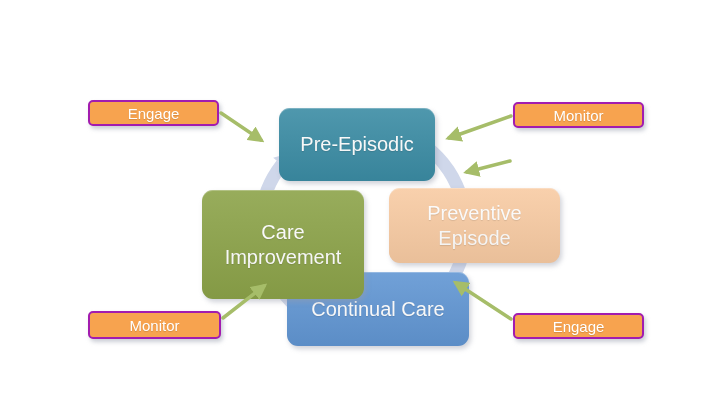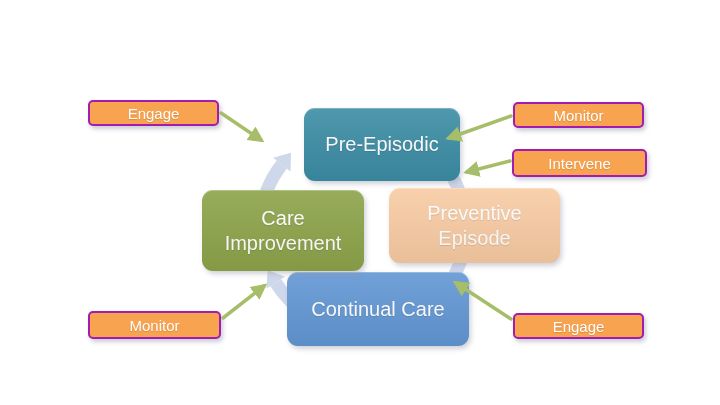--- a/index.html
+++ b/index.html
@@ -16,24 +16,24 @@
     display:flex;align-items:center;justify-content:center;text-align:center;
     color:#ffffff;font-size:20px;line-height:1.22;
     text-shadow:0 1px 1px rgba(0,0,0,0.12);
     box-shadow:2px 3px 5px rgba(150,155,170,0.45), inset 0 1px 0 rgba(255,255,255,0.25);
   }
   .node::after{
     content:"";position:absolute;inset:0;border-radius:11px;
     background:linear-gradient(to bottom, rgba(255,255,255,0.10), rgba(0,0,0,0.06));
     pointer-events:none;
   }
-  .node-pre{ left:304px;top:108px;width:148px;height:73px;background:#3B8CA4;padding:0 4px;}
+  .node-pre{ left:279px;top:108px;width:148px;height:73px;background:#3B8CA4;padding:0 4px;}
   .node-prev{left:371px;top:188px;width:151px;height:75px;background:#F8CBA3;padding:0 10px;margin-left:18px;}
   .node-cont{left:287px;top:272px;width:150px;height:74px;background:#6196D3;padding:0 16px;}
-  .node-care{left:202px;top:190px;width:142px;height:73px;background:#8CA349;padding:4px 10px;}
+  .node-care{left:202px;top:190px;width:142px;height:73px;background:#8CA349;padding:18px 10px;}
 
   .tag{
     position:absolute;z-index:2;box-sizing:border-box;
     width:131px;height:26px;background:#F7A34F;
     border:2px solid #a21caf;border-radius:5px;
     display:flex;align-items:center;justify-content:center;
     color:#ffffff;font-size:15px;
     text-shadow:0 1px 1px rgba(0,0,0,0.15);
     box-shadow:2px 3px 4px rgba(160,165,180,0.55);
   }
@@ -67,21 +67,20 @@
     <polygon class="ring-head" points="266.4,288.4 267.7,269.9 285.0,276.8"></polygon>
   </svg>
 
   <div class="node node-pre">Pre-Episodic</div>
   <div class="node node-prev">Preventive Episode</div>
   <div class="node node-cont">Continual Care</div>
   <div class="node node-care">Care Improvement</div>
 
   <div class="tag tag-tl">Engage</div>
   <div class="tag tag-tr">Monitor</div>
-  <div class="tag tag-r">Intervene</div>
   <div class="tag tag-bl">Monitor</div>
   <div class="tag tag-br">Engage</div>
 
   <svg class="layer arrow-layer" width="720" height="405" viewBox="0 0 720 405">
     <defs>
       <marker id="gah" viewBox="0 0 10 10" refX="7.5" refY="5" markerWidth="4.6" markerHeight="4.6" orient="auto-start-reverse">
         <path d="M0 0 L10 5 L0 10 z" class="ghead"></path>
       </marker>
     </defs>
     <line class="garrow" x1="221" y1="113" x2="261" y2="140" marker-end="url(#gah)"></line>

